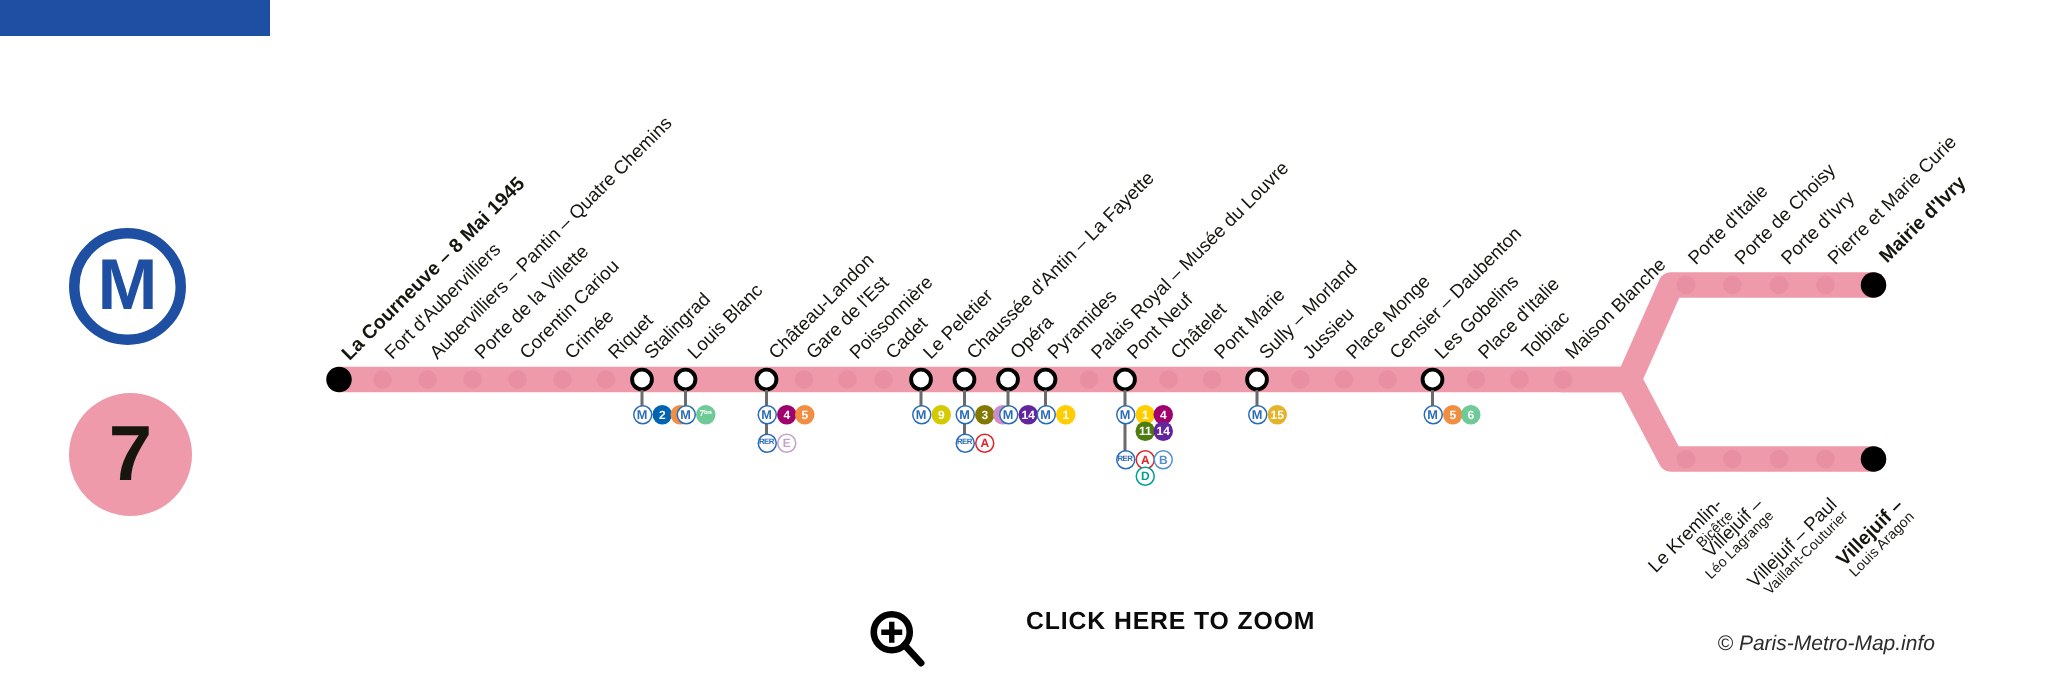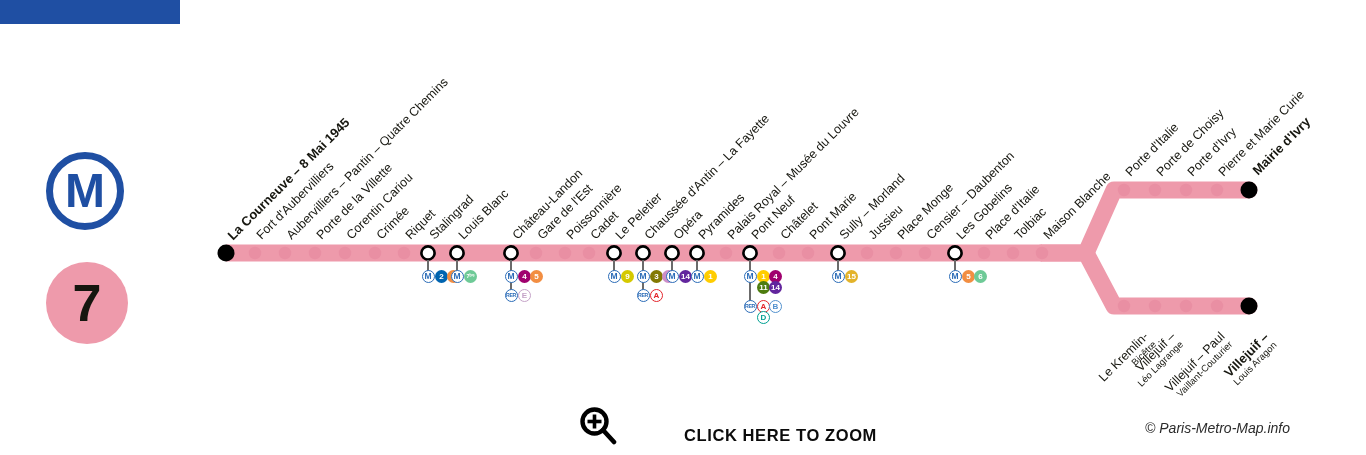--- a/index.html
+++ b/index.html
@@ -43,21 +43,21 @@
   .ico{
     position:absolute;width:13px;height:13px;border-radius:50%;
     box-sizing:border-box;
     display:flex;align-items:center;justify-content:center;
     font-size:8px;font-weight:bold;color:#fff;line-height:1;
   }
   .ico.m{background:#fff;border:1.6px solid #2b6cb8;color:#2b6cb8;font-size:8.5px;}
   .ico.rer{background:#fff;border:1.6px solid #2b6cb8;color:#2b6cb8;font-size:5.2px;letter-spacing:-.3px;}
   .ico.rerL{background:#fff;border:1.6px solid #bbb;font-size:8px;}
   .leg{position:absolute;width:1.6px;background:#6b6b6b;}
-  #zoomrow{position:absolute;left:578px;top:405px;display:flex;align-items:flex-end;gap:66px;}
+  #zoomrow{position:absolute;left:578px;top:405px;display:flex;align-items:flex-start;gap:66px;}
   #zoom-icon{width:40px;height:40px;position:relative;}
   #zoomtext{font-size:16.5px;font-weight:bold;letter-spacing:.6px;color:#0b0b0b;}
   #copy{
     position:absolute;right:76px;top:420px;
     font-style:italic;font-weight:normal;font-size:14px;color:#2b2b2b;
   }
 </style>
 </head>
 <body>
 

